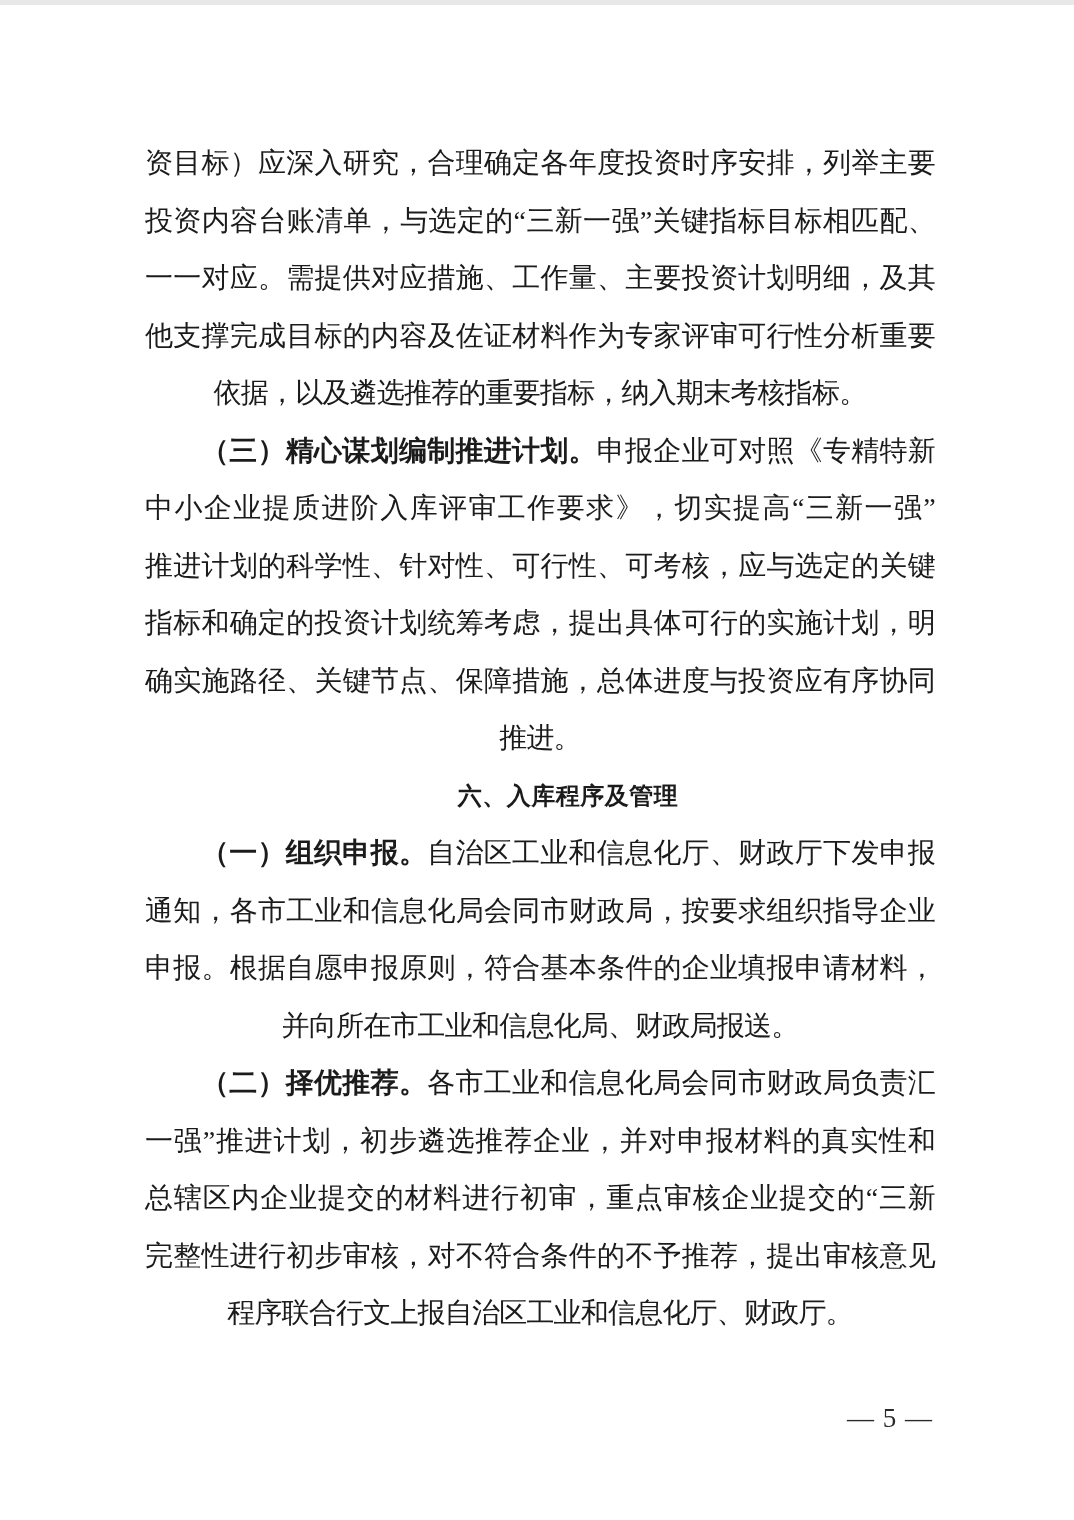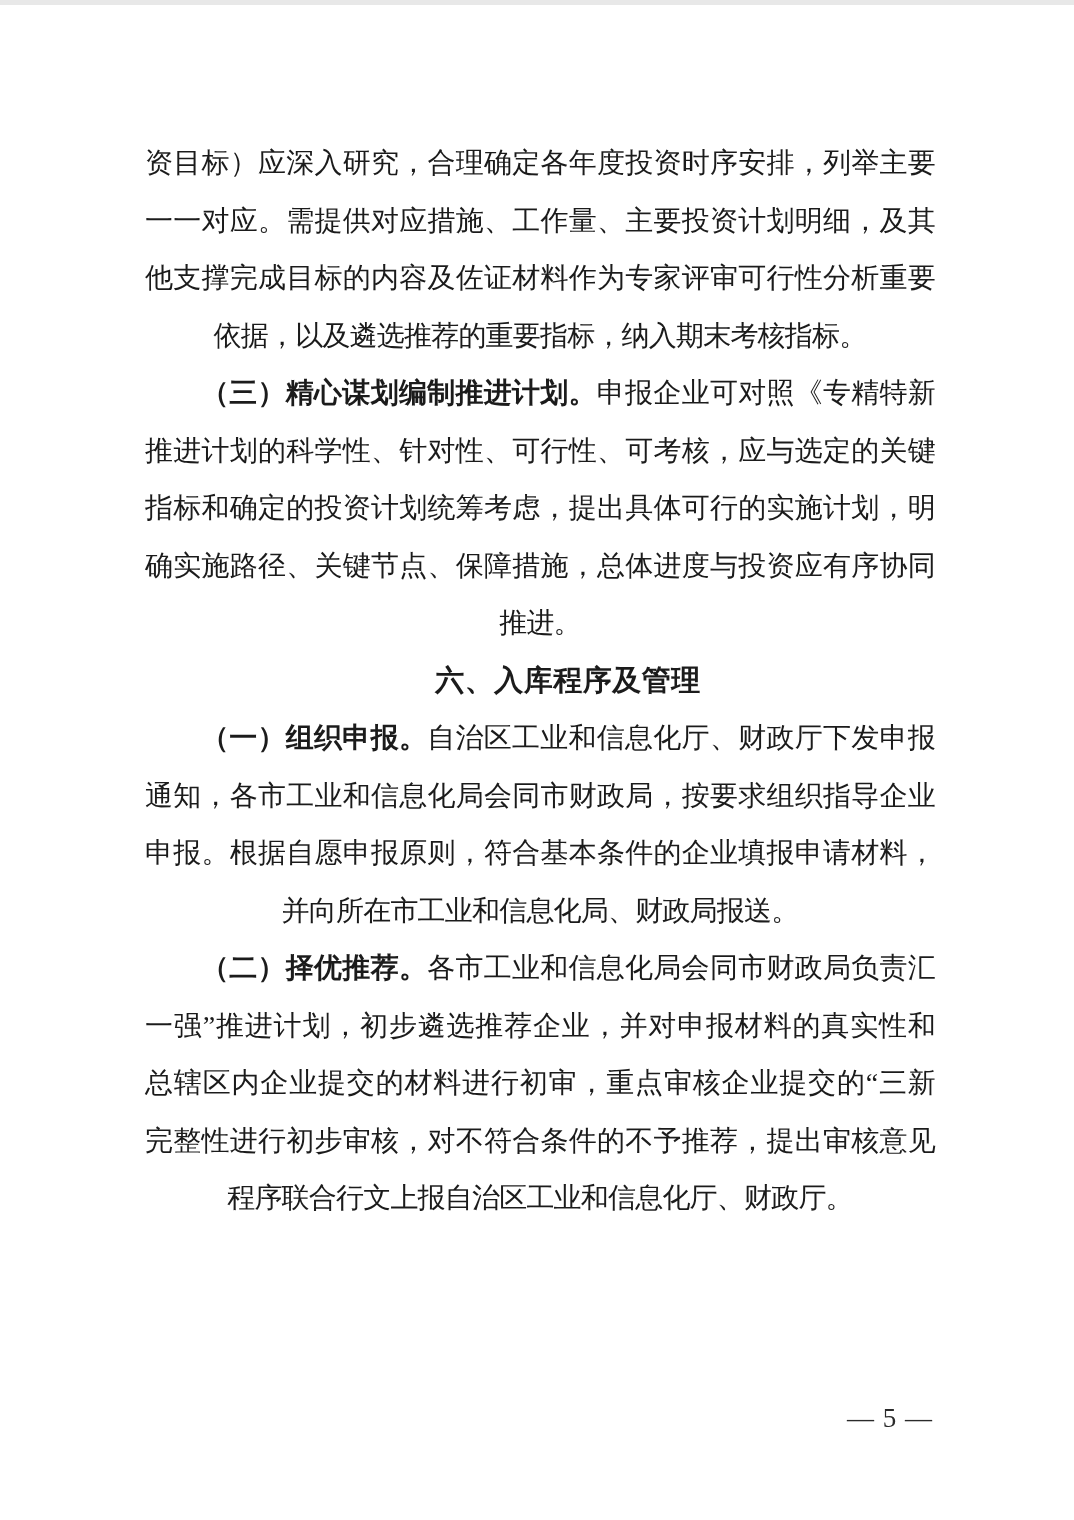--- a/index.html
+++ b/index.html
@@ -34,21 +34,21 @@
     text-align: justify;
     text-align-last: justify;
     text-justify: inter-character;
   }
   .line.indent {
     text-indent: 56px;
   }
   .line.section {
     font-family: "Liberation Sans", "DejaVu Sans", sans-serif;
     font-weight: 700;
-    font-size: 29px;
+    font-size: 24px;
     letter-spacing: 0.5px;
   }
   .seg { font-weight: inherit; }
   .seg.bold { font-weight: 700; }
   .page-number {
     position: absolute;
     top: 1396px;
     right: 141px;
     height: 34px;
     line-height: 34px;
@@ -57,24 +57,26 @@
     color: #2a2a2a;
     font-family: "Liberation Serif", "DejaVu Serif", serif;
   }
 </style>
 </head>
 <body>
 
 <div class="page">
   <div class="doc-body">
       <div class="line fill"><span class="seg">资目标）应深入研究，合理确定各年度投资时序安排，列举主要</span></div>
+      <div class="line fill"><span class="seg">投资内容台账清单，与选定的“三新一强”关键指标目标相匹配、</span></div>
       <div class="line fill"><span class="seg">一一对应。需提供对应措施、工作量、主要投资计划明细，及其</span></div>
       <div class="line fill"><span class="seg">他支撑完成目标的内容及佐证材料作为专家评审可行性分析重要</span></div>
       <div class="line"><span class="seg">依据，以及遴选推荐的重要指标，纳入期末考核指标。</span></div>
       <div class="line fill indent"><span class="seg bold">（三）精心谋划编制推进计划。</span><span class="seg">申报企业可对照《专精特新</span></div>
+      <div class="line fill"><span class="seg">中小企业提质进阶入库评审工作要求》，切实提高“三新一强”</span></div>
       <div class="line fill"><span class="seg">推进计划的科学性、针对性、可行性、可考核，应与选定的关键</span></div>
       <div class="line fill"><span class="seg">指标和确定的投资计划统筹考虑，提出具体可行的实施计划，明</span></div>
       <div class="line fill"><span class="seg">确实施路径、关键节点、保障措施，总体进度与投资应有序协同</span></div>
       <div class="line"><span class="seg">推进。</span></div>
       <div class="line indent section"><span class="seg bold">六、入库程序及管理</span></div>
       <div class="line fill indent"><span class="seg bold">（一）组织申报。</span><span class="seg">自治区工业和信息化厅、财政厅下发申报</span></div>
       <div class="line fill"><span class="seg">通知，各市工业和信息化局会同市财政局，按要求组织指导企业</span></div>
       <div class="line fill"><span class="seg">申报。根据自愿申报原则，符合基本条件的企业填报申请材料，</span></div>
       <div class="line"><span class="seg">并向所在市工业和信息化局、财政局报送。</span></div>
       <div class="line fill indent"><span class="seg bold">（二）择优推荐。</span><span class="seg">各市工业和信息化局会同市财政局负责汇</span></div>

